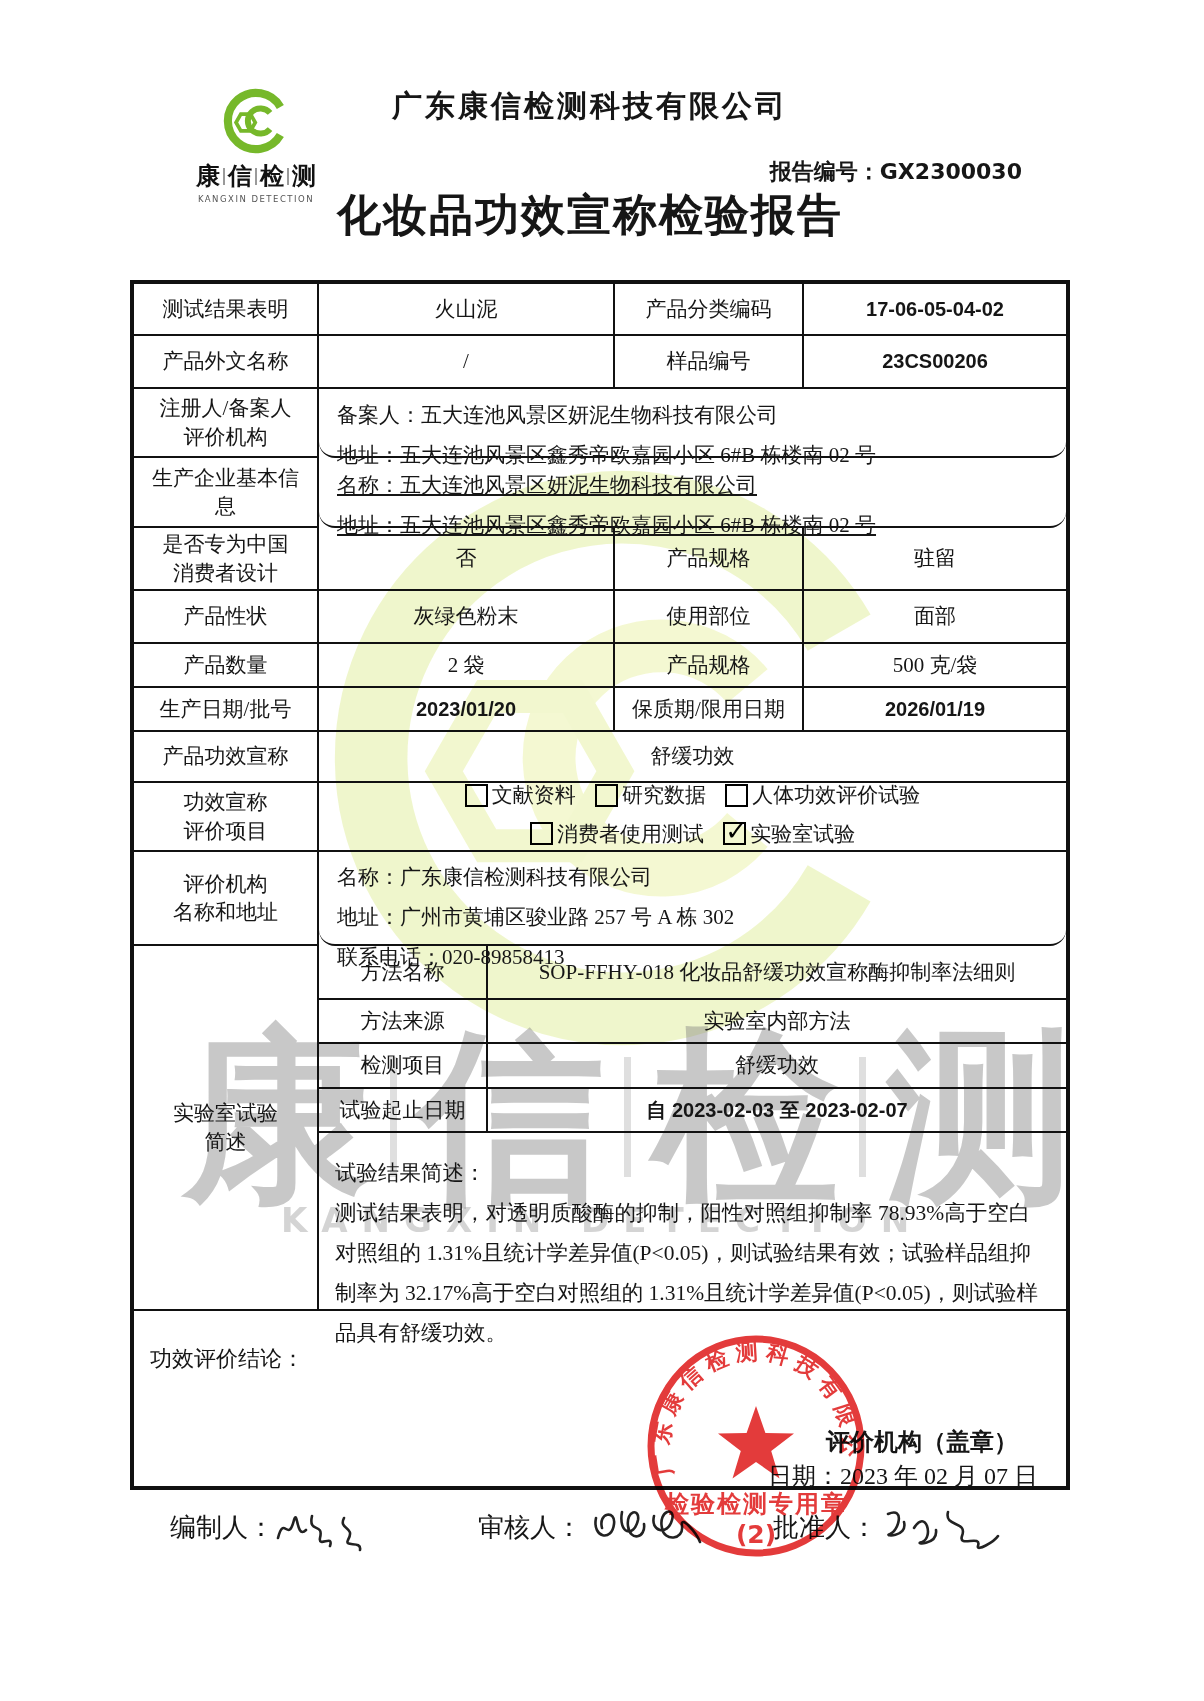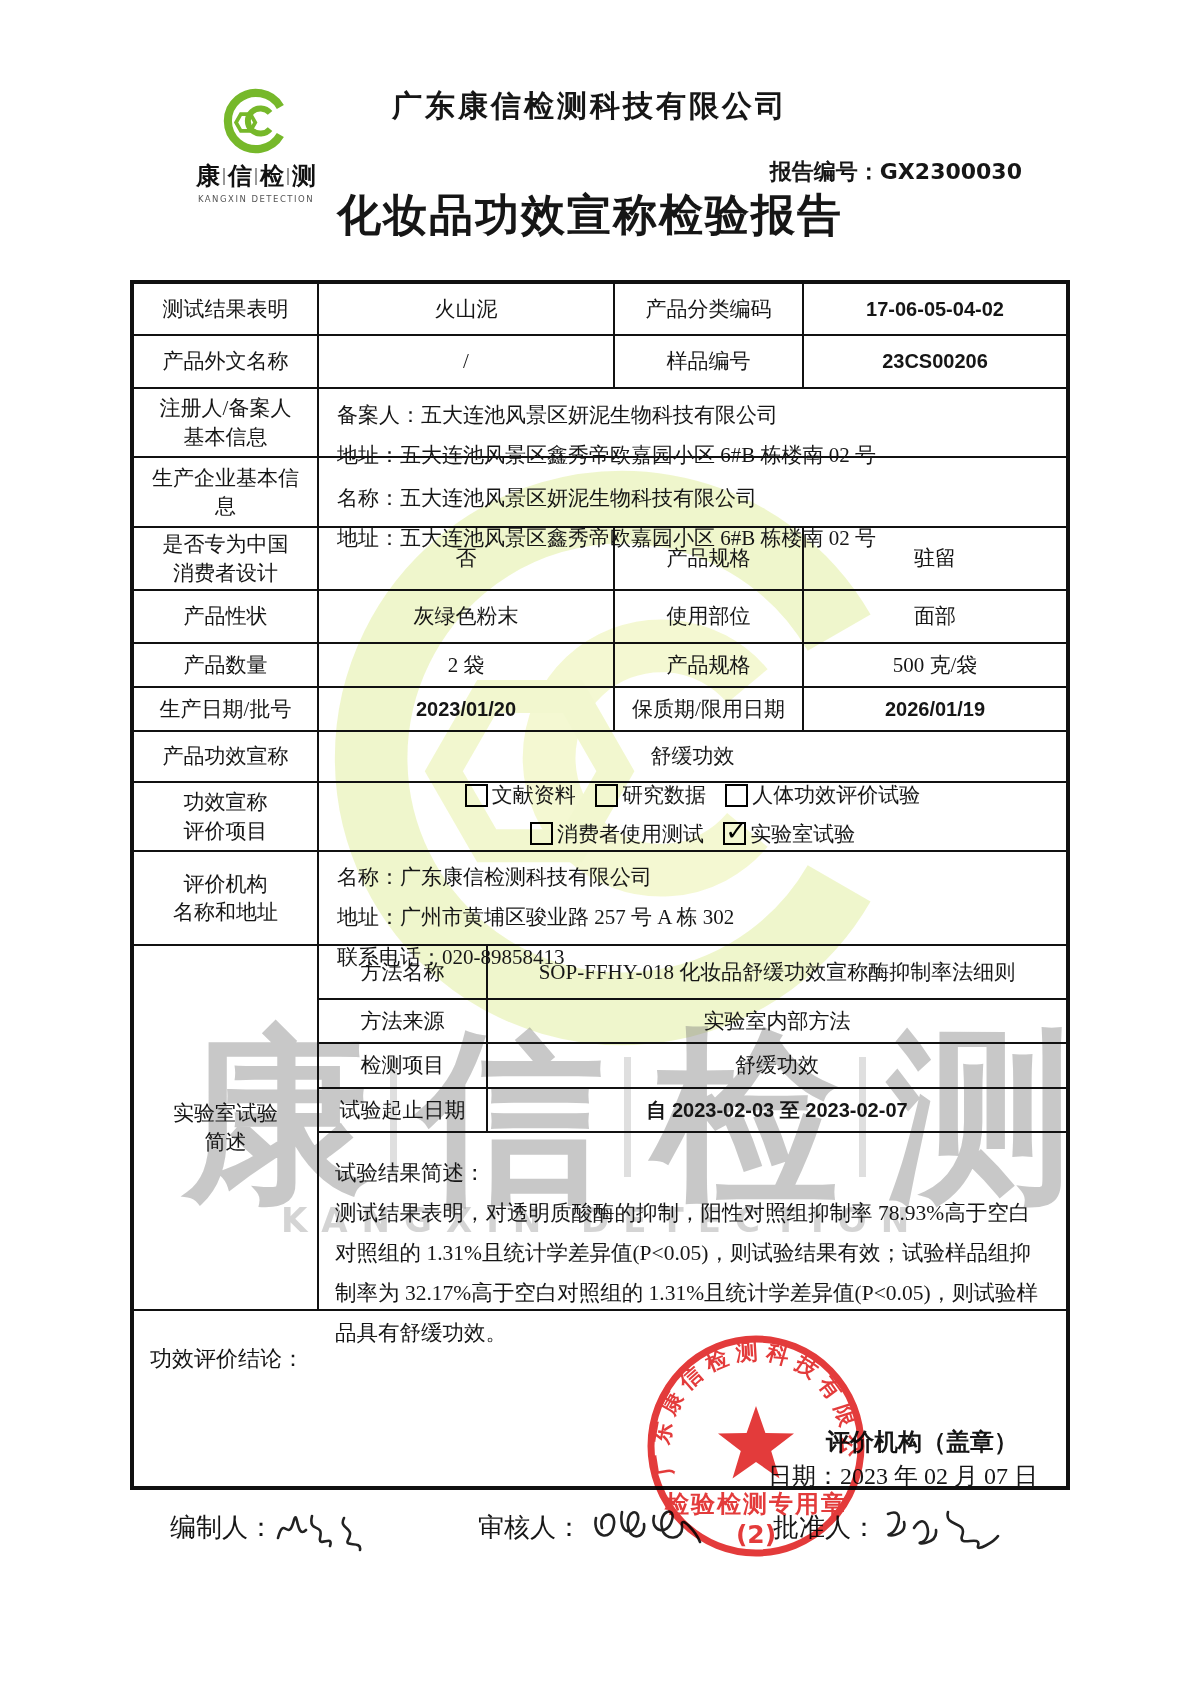--- a/index.html
+++ b/index.html
@@ -44,21 +44,21 @@
   .cell.block{display:block;text-align:left;}
   .alnum{font-family:Liberation Sans, sans-serif;font-weight:700;font-size:20px;}
   .c1{grid-column:1}.c2{grid-column:2}.c23{grid-column:2/span 2}.c4{grid-column:4}.c5{grid-column:5}
   .c25{grid-column:2/span 4}.c35{grid-column:3/span 3}.c15{grid-column:1/span 5}
   .r1{grid-row:1}.r2{grid-row:2}.r3{grid-row:3}.r4{grid-row:4}.r5{grid-row:5}.r6{grid-row:6}
   .r7{grid-row:7}.r8{grid-row:8}.r9{grid-row:9}.r10{grid-row:10}.r11{grid-row:11}
   .r12{grid-row:12}.r13{grid-row:13}.r14{grid-row:14}.r15{grid-row:15}.r16{grid-row:16}.r17{grid-row:17}
   .r12s{grid-row:12/span 5;grid-column:1;}
   .c5,.c25,.c35,.c15{border-right:none;}
   .r17{border-bottom:none;}
-  .info-lines{line-height:40px;}
+  .info-lines{line-height:40px;border-radius:16px;}
   .info-lines div{white-space:nowrap;}
 
   
   .ck-lines{width:100%;text-align:center;line-height:34px;}
   .ck-item{display:inline-flex;align-items:center;margin:0 7px;font-size:21px;}
   .cbox{position:relative;display:inline-block;width:19px;height:19px;border:2px solid #000;
         margin-right:4px;flex:none;}
   .cbox i{position:absolute;left:0px;top:-10px;font-style:normal;font-weight:700;font-size:26px;
           font-family:"DejaVu Sans",sans-serif;color:#000;}
 
@@ -130,29 +130,29 @@
     <div class="cell c23 r1">火山泥</div>
     <div class="cell c4 r1">产品分类编码</div>
     <div class="cell c5 r1 alnum">17-06-05-04-02</div>
 
     <div class="cell c1 r2">产品外文名称</div>
     <div class="cell c23 r2">/</div>
     <div class="cell c4 r2">样品编号</div>
     <div class="cell c5 r2 alnum">23CS00206</div>
 
     <div class="cell c1 r3 pre">注册人/备案人
-基本信息</div>
+评价机构</div>
     <div class="cell c25 r3 left block info-lines" style="padding-top:6px;">
       <div>备案人：五大连池风景区妍泥生物科技有限公司</div>
       <div>地址：五大连池风景区鑫秀帝欧嘉园小区 6#B 栋楼南 02 号</div>
     </div>
 
     <div class="cell c1 r4 pre">生产企业基本信
 息</div>
-    <div class="cell c25 r4 left block info-lines" style="padding-top:20px;">
+    <div class="cell c25 r4 left block info-lines" style="padding-top:7px;text-decoration:underline;">
       <div>名称：五大连池风景区妍泥生物科技有限公司</div>
       <div>地址：五大连池风景区鑫秀帝欧嘉园小区 6#B 栋楼南 02 号</div>
     </div>
 
     <div class="cell c1 r5 pre">是否专为中国
 消费者设计</div>
     <div class="cell c23 r5">否</div>
     <div class="cell c4 r5">产品规格</div>
     <div class="cell c5 r5">驻留</div>
 

